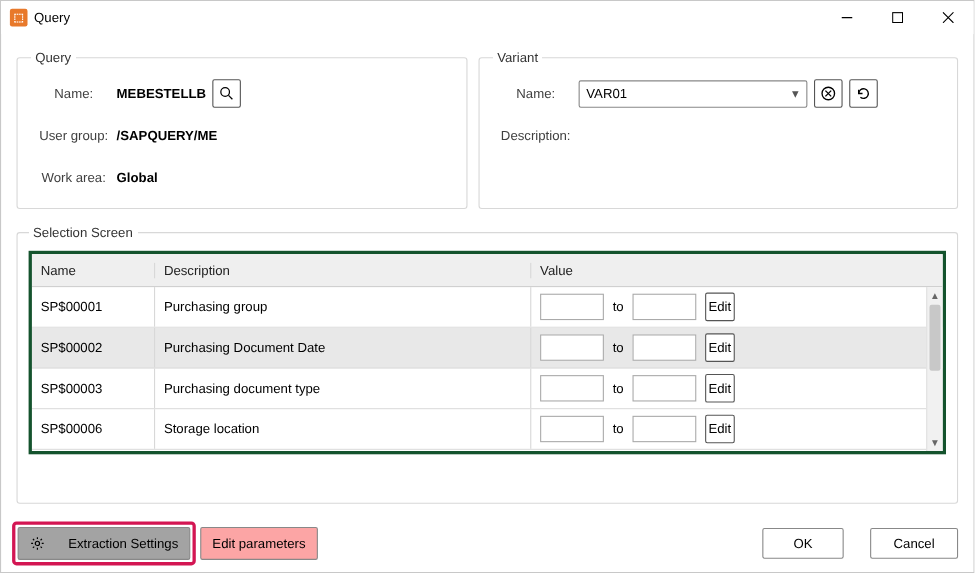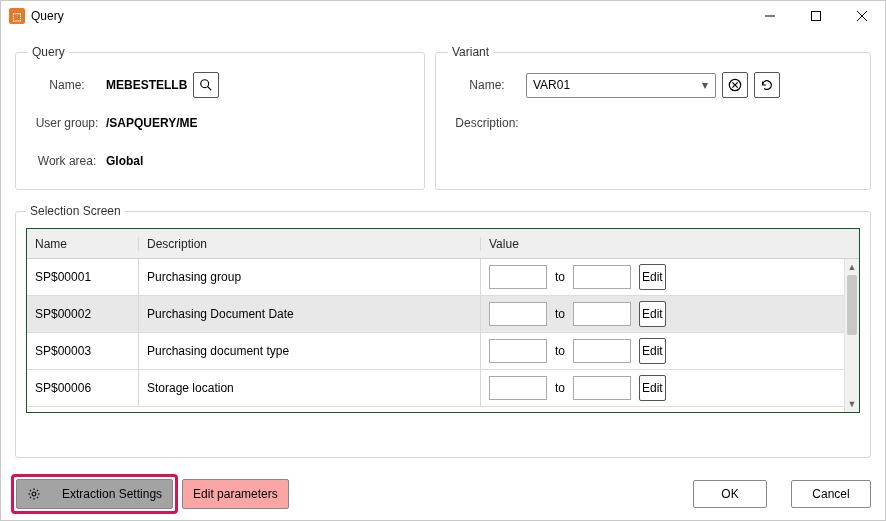--- a/index.html
+++ b/index.html
@@ -104,21 +104,21 @@
     display: inline-flex;
     align-items: center;
     justify-content: center;
     margin-left: 6px;
     border-radius: 2px;
     cursor: pointer;
   }
   .icon-btn svg { width: 14px; height: 14px; }
   .variant-select {
     position: relative;
-    width: 190px;
+    width: 208px;
     height: 25px;
     border: 1px solid #888;
     background: #fff;
     display: inline-flex;
     align-items: center;
     padding: 0 22px 0 6px;
     font-size: 12px;
     border-radius: 2px;
   }
   .variant-select .chevron {
@@ -133,21 +133,21 @@
     color: #555;
   }
   .fs-selection {
     flex: 1;
     display: flex;
     flex-direction: column;
     padding: 10px;
   }
   .table-wrap {
     position: relative;
-    border: 1px solid #14532d;
+    border: 3px solid #14532d;
     flex: 1;
     display: flex;
     flex-direction: column;
     overflow: hidden;
     max-height: 185px;
   }
   .tbl-head {
     display: flex;
     background: #efefef;
     border-bottom: 1px solid #d0d0d0;

